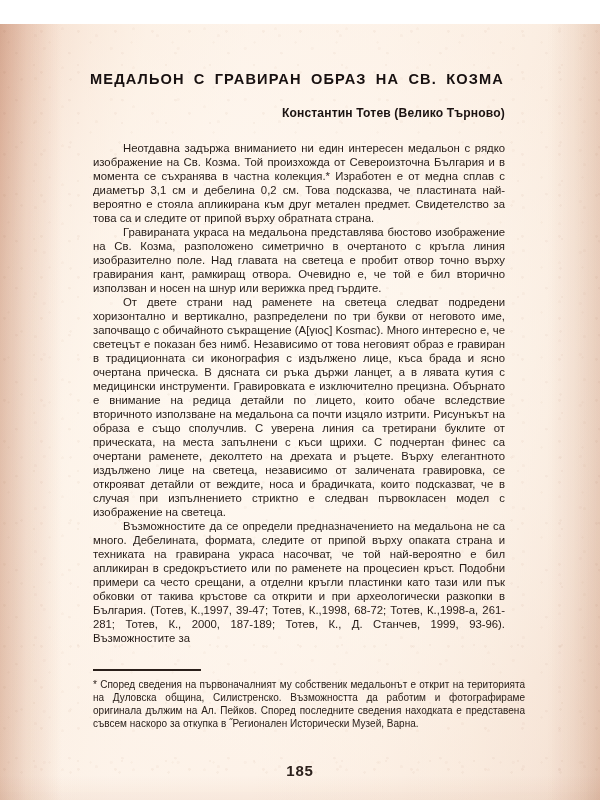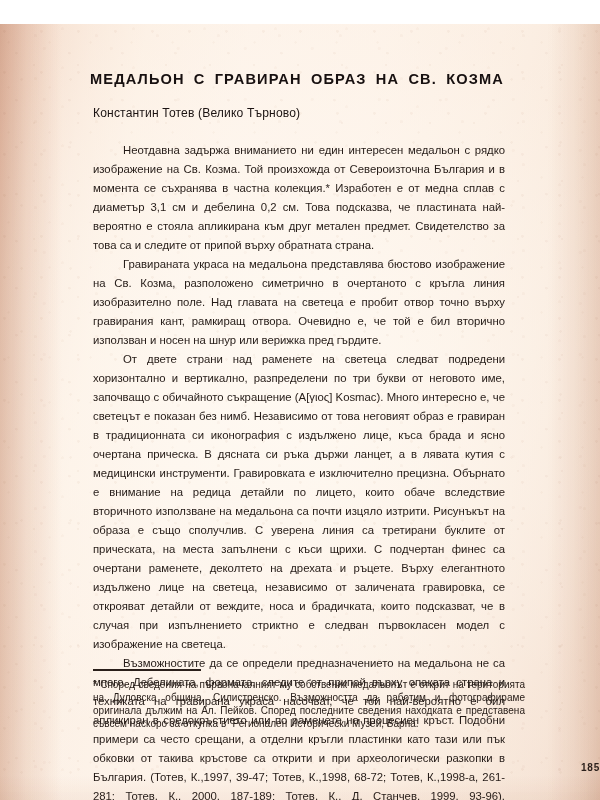--- a/index.html
+++ b/index.html
@@ -93,34 +93,34 @@
     text-align: center;
     color: #171010;
     white-space: nowrap;
     margin-left: -4px;
   }
 
   .byline {
     margin: 0;
     padding-top: 19px;
     font-size: 12.1px;
-    font-weight: normal;
-    text-align: left;
+    font-weight: bold;
+    text-align: right;
     letter-spacing: .15px;
     color: #1b1312;
   }
 
   .body {
     padding-top: 21px;
   }
 
   p.para {
     margin: 0;
     font-size: 11.35px;
-    line-height: 19px;
+    line-height: 14px;
     text-align: justify;
     text-indent: 30px;
     color: #241b17;
     letter-spacing: -0.02px;
     -webkit-hyphens: none;
     hyphens: none;
   }
 
   .footnote-wrap {
     position: absolute;
@@ -142,22 +142,22 @@
     text-indent: 0;
     color: #2a201b;
     letter-spacing: .02px;
   }
 
   .folio {
     position: absolute;
     left: 0;
     top: 738px;
     width: 600px;
-    text-align: right;
-    font-size: 10px;
+    text-align: center;
+    font-size: 15px;
     font-weight: bold;
     letter-spacing: .8px;
     color: #2c211c;
   }
 </style>
 </head>
 <body>
 
 <div id="page">
 

